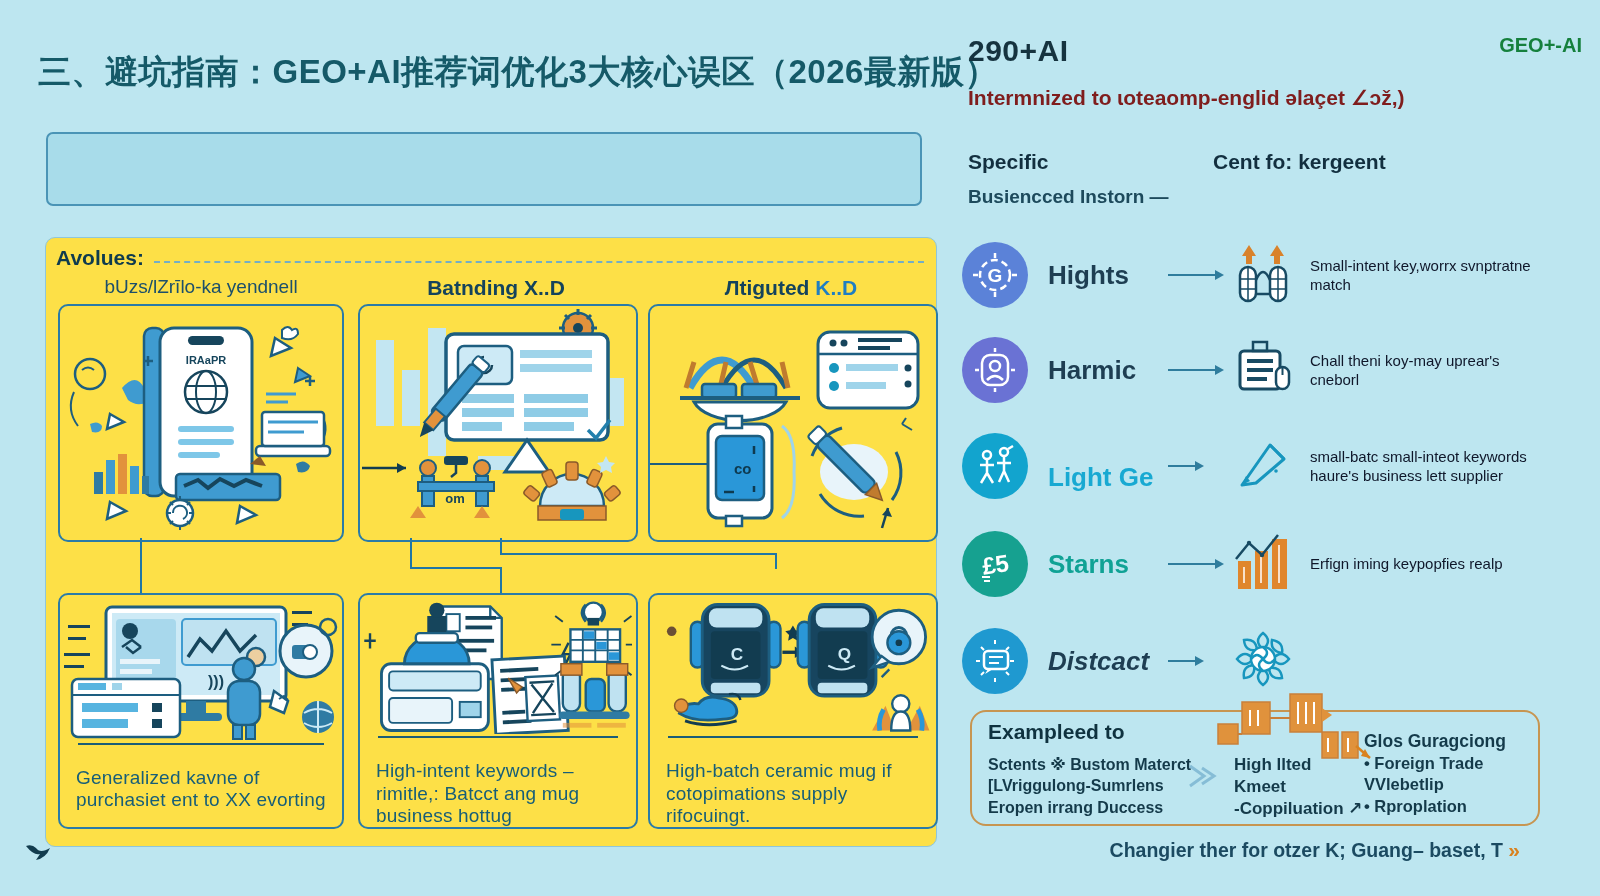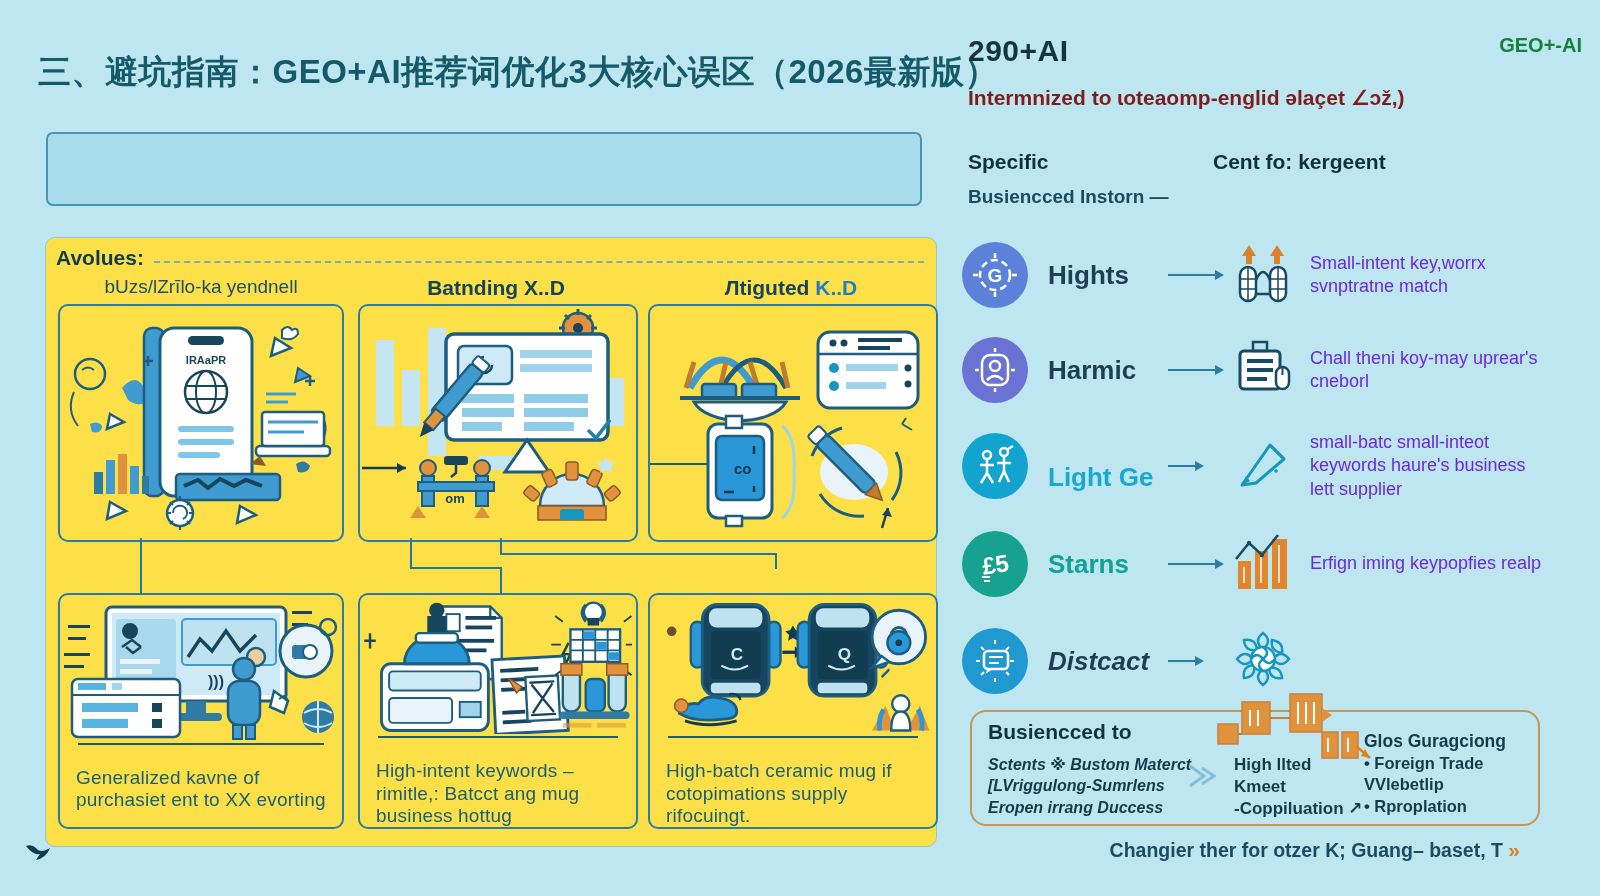--- a/index.html
+++ b/index.html
@@ -43,25 +43,25 @@
   .r1{top:232px;} .r2{top:327px;} .r3{top:423px;} .r4{top:521px;} .r5{top:618px;font-style:italic;}
   .circ{width:66px;height:66px;border-radius:50%;display:flex;align-items:center;justify-content:center;}
   .cc1{background:#5b82d8;} .cc2{background:#6a72d4;} .cc3{background:#12a4ce;} .cc4{background:#16a190;} .cc5{background:#1f99d0;}
   .rlabel{font-size:26px;font-weight:600;color:#1e3e52;white-space:nowrap;}
   .lab-cyan{color:#18a9d2;margin-top:22px;} .lab-teal{color:#10a295;}
   .arr{width:48px;height:2px;background:#2f7d9d;position:relative;justify-self:start;}
   .arr.short{width:28px;}
   .arr::after{content:"";position:absolute;right:-8px;top:-4px;border-left:9px solid #2f7d9d;
     border-top:5px solid transparent;border-bottom:5px solid transparent;}
   .ricon{justify-self:center;}
-  .rdesc{font-size:18px;line-height:1.28;color:#6d28d9;padding-left:4px;}
+  .rdesc{font-size:15px;line-height:1.28;color:#0f172a;padding-left:4px;}
 
   .exbox{position:absolute;left:970px;top:710px;width:566px;height:112px;border:2.5px solid #c79551;border-radius:16px;}
   .extitle{position:absolute;left:16px;top:8px;font-size:21px;font-weight:700;color:#0f323f;}
-  .excol-left{position:absolute;left:16px;top:42px;font-size:16px;line-height:1.34;color:#143a4a;font-weight:600;white-space:nowrap;font-style:italic;}
+  .excol-left{position:absolute;left:16px;top:42px;font-size:16px;line-height:1.34;color:#143a4a;font-weight:600;white-space:nowrap;}
   .excol-mid{position:absolute;left:262px;top:42px;font-size:17px;line-height:1.3;color:#143a4a;font-weight:600;white-space:nowrap;}
   .excol-right{position:absolute;left:392px;top:18px;font-size:16.5px;line-height:1.3;color:#143a4a;font-weight:600;white-space:nowrap;}
   .excol-right .first{font-weight:700;font-size:17.5px;}
   .exicons{position:absolute;left:1200px;top:684px;pointer-events:none;}
   .exchev{position:absolute;left:214px;top:50px;}
 
   .footer{position:absolute;left:1000px;top:838px;width:520px;text-align:right;font-size:19.5px;font-weight:600;color:#1b4a61;}
   .footer .arrow2{color:#d9821f;font-weight:800;font-size:21px;cursor:pointer;}
   .bird{position:absolute;left:24px;top:840px;}
 </style>
@@ -535,21 +535,21 @@
             <path d="M13,51 q-2,-12 10,-13 q2,12 -10,13 z"></path>
             <path d="M41,13 q12,2 10,13 q-12,-2 -10,-13 z"></path>
             <circle cx="32" cy="32" r="12" fill="#fff"></circle>
             <path d="M32,20 q8,6 0,12 q-8,6 0,12 M20,32 q6,-8 12,0 q6,8 12,0"></path>
           </g>
         </svg>
     </div>
   </div>
 
   <div class="exbox">
-    <div class="extitle">Busiencced to</div>
+    <div class="extitle">Exampleed to</div>
     <div class="excol-left">
       <div>Sctents ※ Bustom Materct</div>
       <div>[LVriggulong-Sumrlens</div>
       <div>Eropen irrang Duccess</div>
     </div>
     <svg class="exchev" width="34" height="30" viewBox="0 0 34 30">
       <path d="M4,4 l14,10 l-14,10" fill="none" stroke="#86bdd6" stroke-width="3"></path>
       <path d="M16,6 l12,8 l-12,8" fill="none" stroke="#86bdd6" stroke-width="3"></path>
     </svg>
     <div class="excol-mid">

